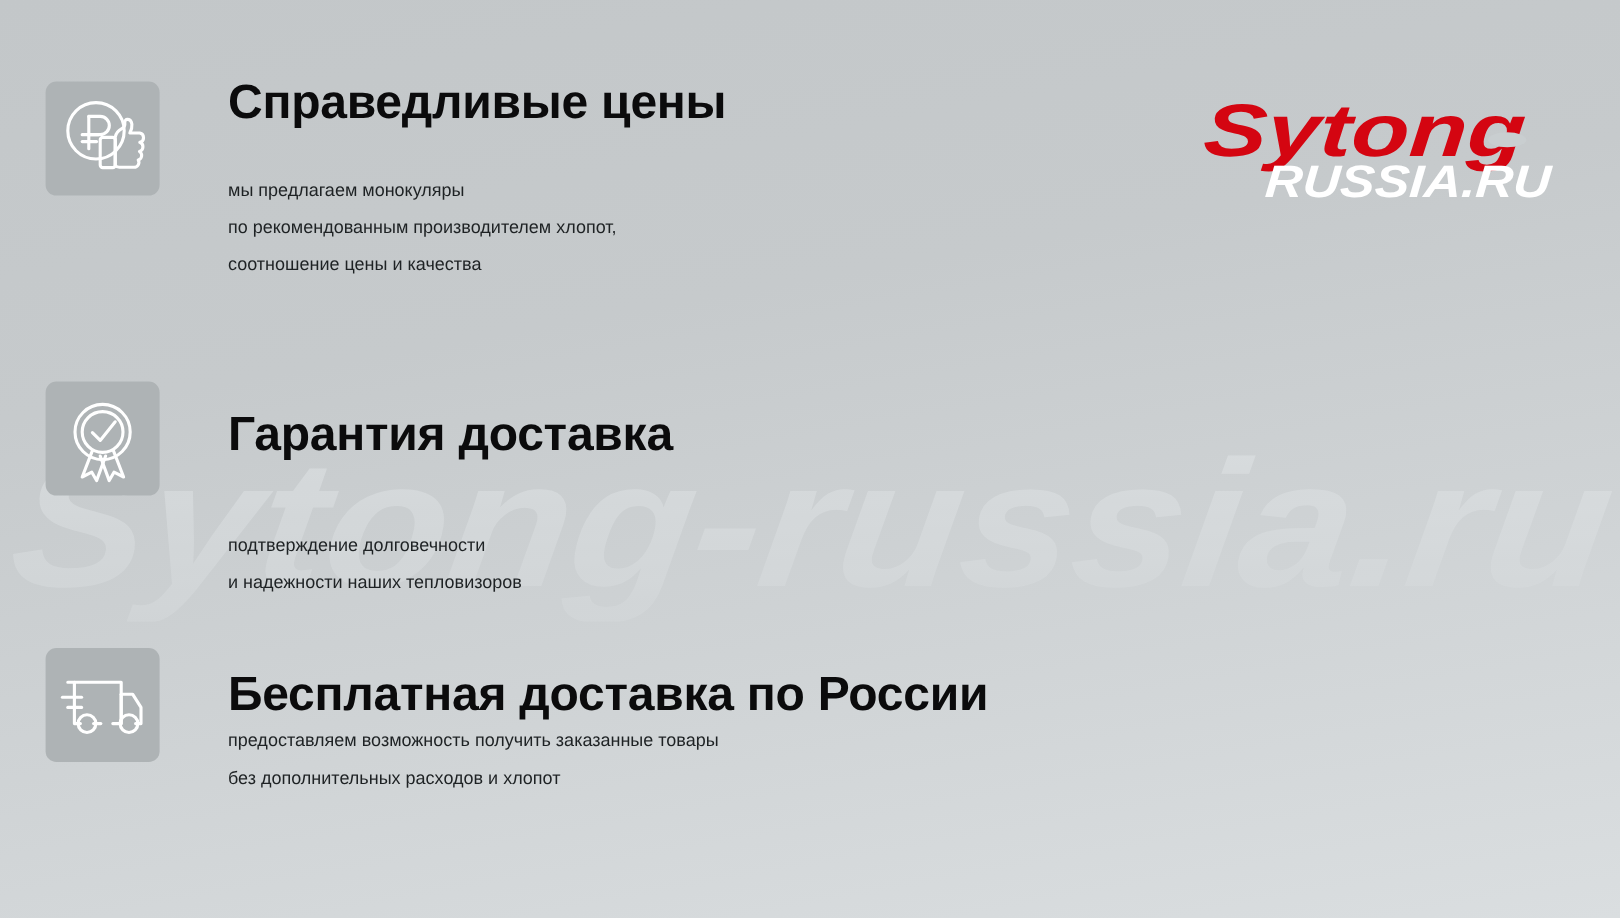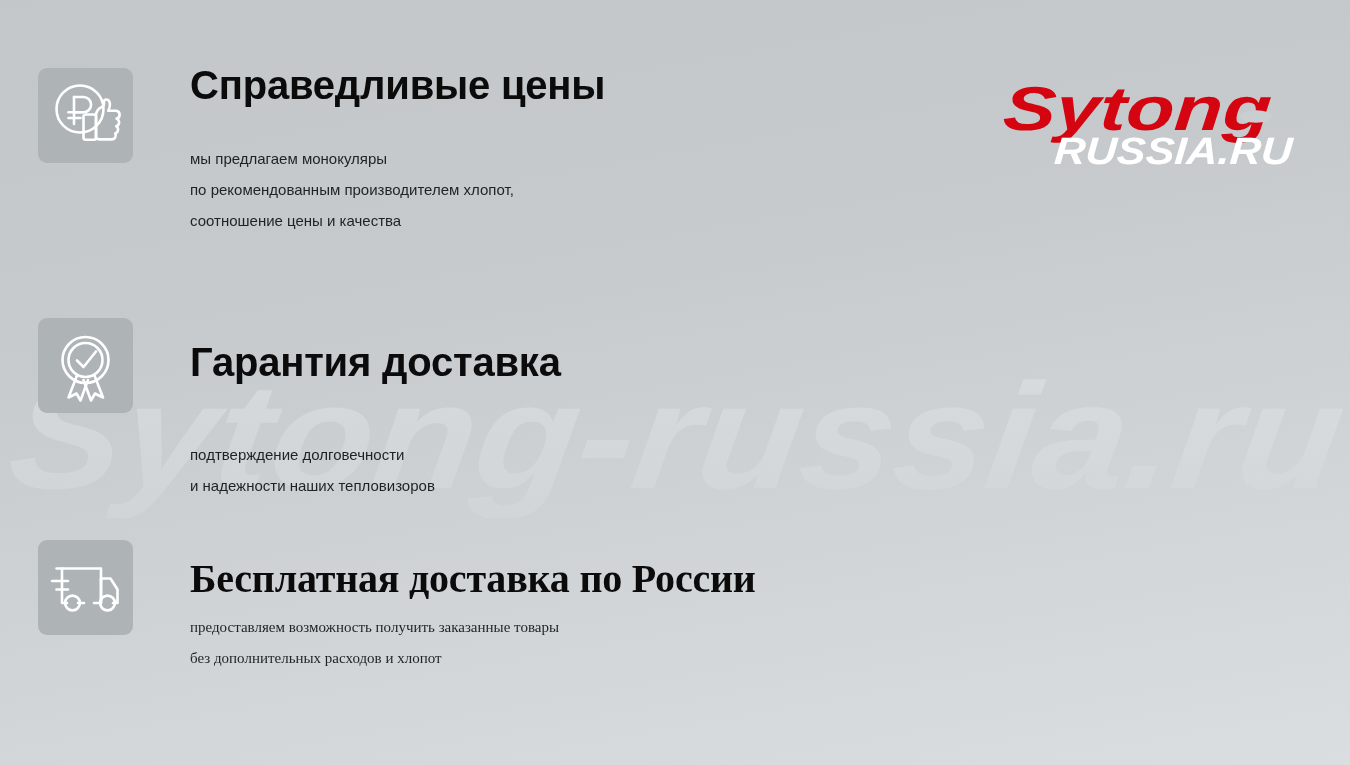--- a/index.html
+++ b/index.html
@@ -88,22 +88,22 @@
   #feature-0 .feature-text { top: 0; }
   #feature-0 .feature-body { margin-top: 35px; }
 
   #feature-1 { top: 318px; }
   #feature-1 .feature-icon { top: 0px; }
   #feature-1 .feature-text { top: 21px; }
   #feature-1 .feature-body { margin-top: 54px; }
 
   #feature-2 { top: 534px; }
   #feature-2 .feature-icon { top: 6px; }
-  #feature-2 .feature-text { top: 22px; font-family: Liberation Serif, serif; }
-  #feature-2 .feature-body { margin-top: 10px; }
+  #feature-2 .feature-text { top: 22px; }
+  #feature-2 .feature-body { }
 
   
   #brand-logo {
     position: absolute;
     right: 48px;
     top: 72px;
     width: 300px;
     height: 100px;
   }
   #brand-logo svg { display: block; width: 100%; height: 100%; }

